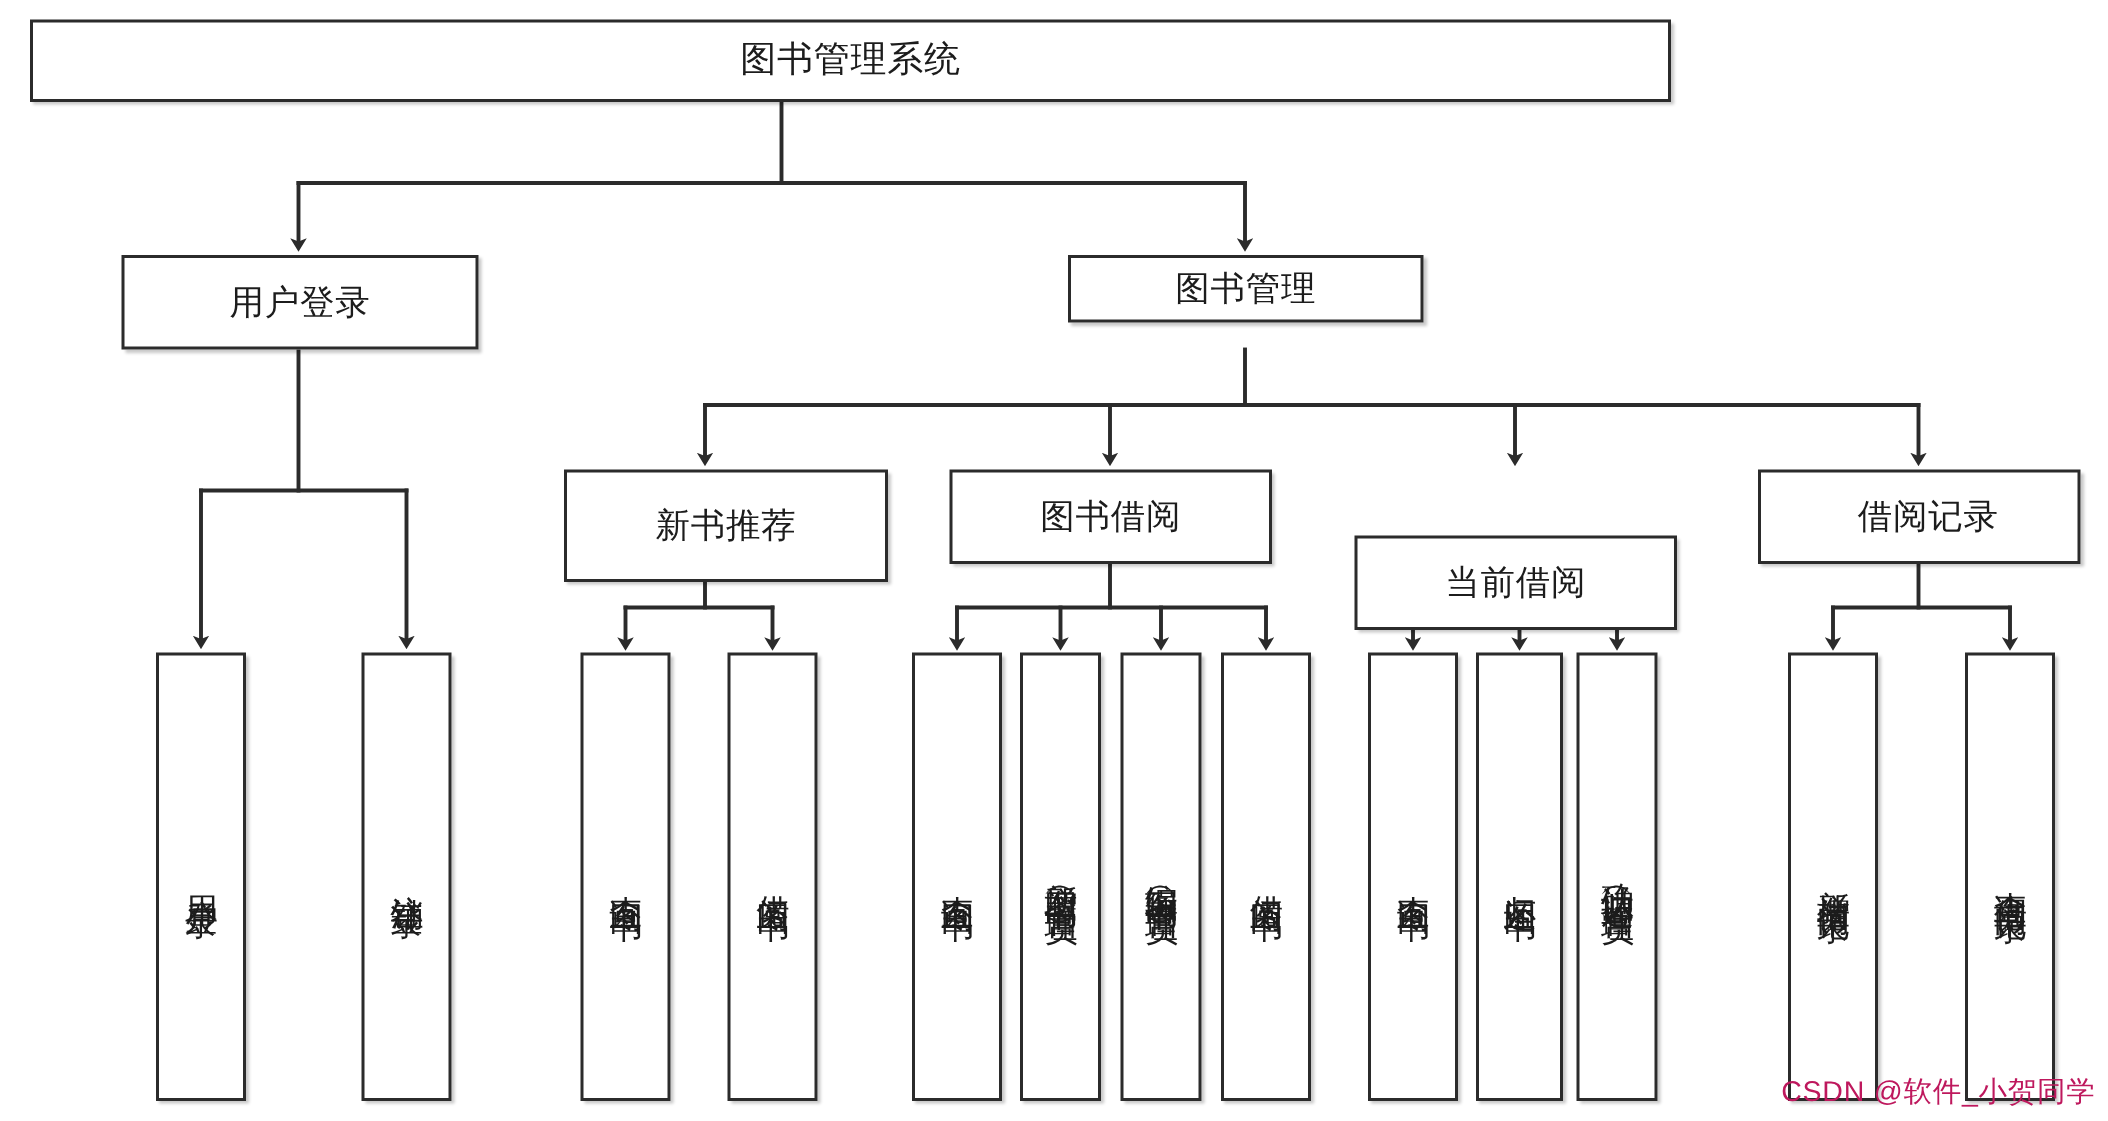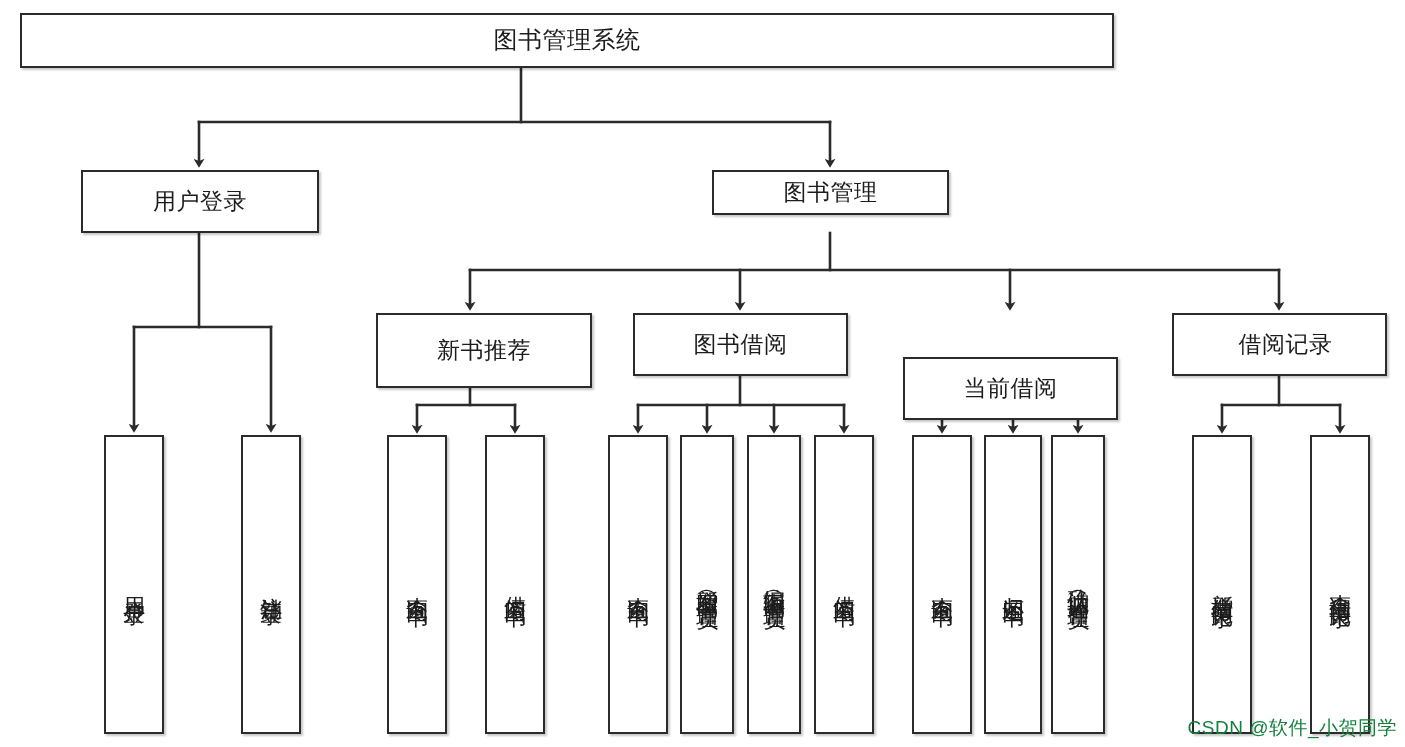--- a/index.html
+++ b/index.html
@@ -52,21 +52,21 @@
     letter-spacing: 3px;
     font-size: 22px;
     white-space: nowrap;
   }
   .node.root .label { font-size: 24px; }
   .watermark {
     position: absolute;
     right: 8px;
     bottom: 6px;
     font-size: 19px;
-    color: #15803d;
+    color: #be185d;
     letter-spacing: 0.5px;
     white-space: nowrap;
     user-select: none;
   }
 </style>
 </head>
 <body>
 
 <div id="canvas">
 

